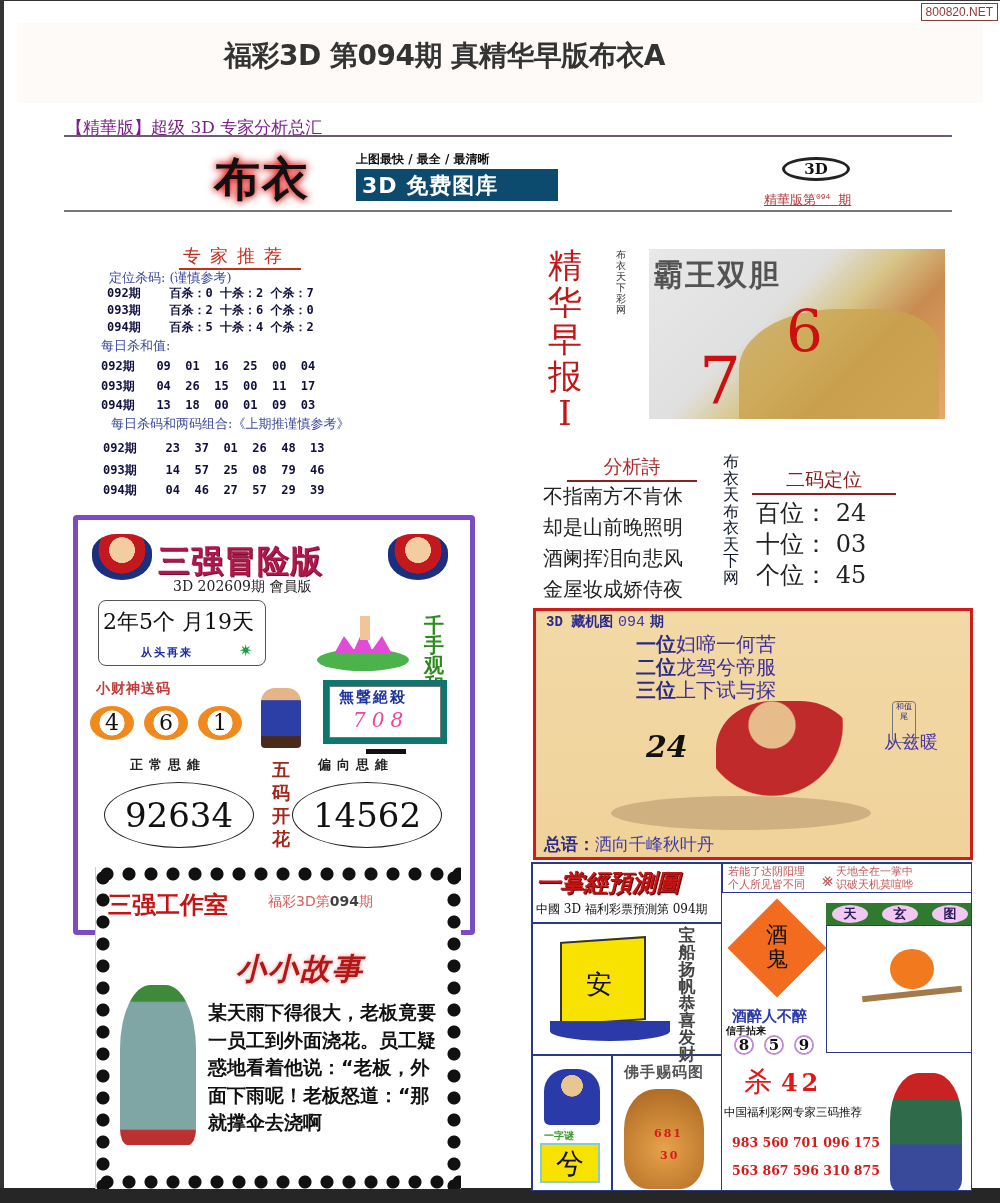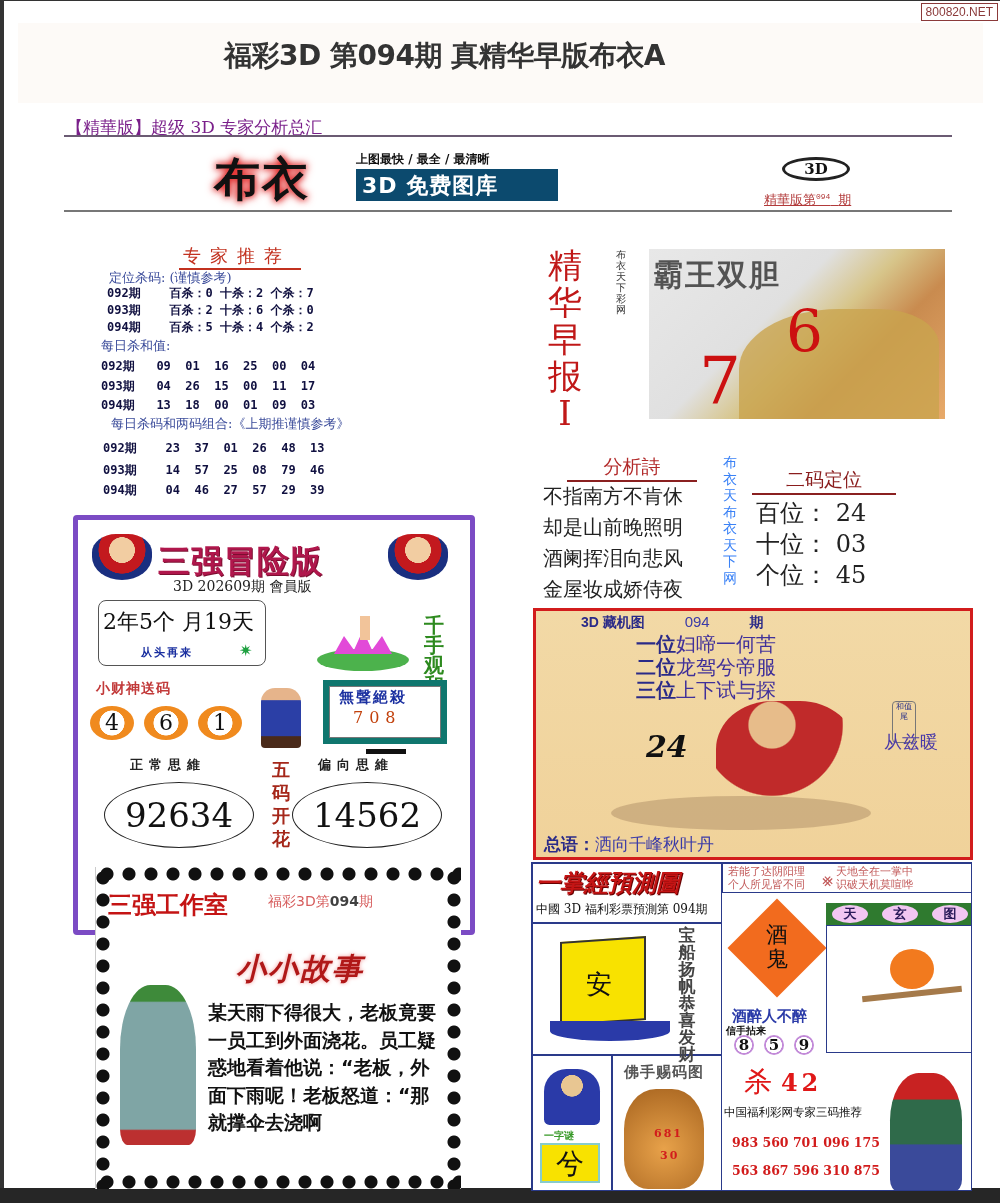--- a/index.html
+++ b/index.html
@@ -30,51 +30,51 @@
   .jh-vert { position: absolute; left: 540px; top: 246px; width: 42px; font-family: "DejaVu Serif", serif; color: #c01818; font-size: 34px; line-height: 37px; text-align: center; }
   .jh-small { position: absolute; left: 612px; top: 248px; width: 14px; font-size: 10px; line-height: 11px; color: #333; font-family: "DejaVu Serif", serif; }
   .jh-img { position: absolute; left: 645px; top: 248px; width: 296px; height: 170px; background: linear-gradient(135deg, #e8e8e8 0%, #e0e0e0 40%, #d7c58a 55%, #c98b4f 70%, #e8aa6a 100%); overflow: hidden; }
   .jh-img .lbl { position: absolute; left: 4px; top: 6px; font-size: 30px; font-weight: bold; color: #3a3a3a; letter-spacing: 2px; opacity: .85; }
   .jh-img .hill { position: absolute; left: 90px; top: 60px; width: 200px; height: 120px; background: #c9a44d; border-radius: 50% 30% 0 0; opacity: .8; }
   .big7 { position: absolute; left: 695px; top: 342px; font-family: "DejaVu Serif", serif; font-size: 66px; color: #cc1010; }
   .big6 { position: absolute; left: 782px; top: 296px; font-family: "DejaVu Serif", serif; font-size: 58px; color: #cc1010; }
 
   .poem-title { position: absolute; left: 563px; top: 453px; width: 130px; text-align: center; font-family: "DejaVu Serif", serif; font-size: 19px; color: #b22a2a; border-bottom: 2px solid #8a2020; }
   .poem { position: absolute; left: 539px; top: 480px; font-family: "DejaVu Serif", serif; font-size: 20px; line-height: 31px; color: #222; }
-  .poem-vert { position: absolute; left: 719px; top: 453px; width: 16px; font-family: "DejaVu Serif", serif; font-size: 14px; line-height: 16.5px; color: #3b82f6; }
+  .poem-vert { position: absolute; left: 719px; top: 453px; width: 16px; font-family: "DejaVu Serif", serif; font-size: 16px; line-height: 16.5px; color: #0f172a; }
   .erma-title { position: absolute; left: 748px; top: 466px; width: 144px; text-align: center; font-family: "DejaVu Serif", serif; font-size: 19px; color: #8a1d1d; border-bottom: 2px solid #8a2020; }
   .erma { position: absolute; left: 752px; top: 497px; font-family: "DejaVu Serif", serif; font-size: 24px; line-height: 31px; color: #222; white-space: pre; }
 
   
   .sq { position: absolute; left: 69px; top: 514px; width: 402px; height: 420px; border: 5px solid #7b4bc4; border-radius: 4px; background: #fff; }
   .sq-title { position: absolute; left: 80px; top: 20px; font-size: 32px; font-weight: bold; color: #b0174c; letter-spacing: 1px; text-shadow: 1px 1px 0 #7b0f30; }
   .sq-sub { position: absolute; left: 95px; top: 58px; font-size: 14px; color: #222; font-family: "DejaVu Serif", serif; }
   .face { position: absolute; width: 60px; height: 46px; border-radius: 40% 40% 50% 50%; background: radial-gradient(circle at 50% 35%, #f2cda2 0 30%, #c3191e 31% 55%, #1a2f80 56%); }
   .date-box { position: absolute; left: 20px; top: 80px; width: 168px; height: 66px; border: 1px solid #555; border-radius: 8px; }
   .date-box .d { position: absolute; left: 4px; top: 6px; font-family: "DejaVu Serif", serif; font-size: 22px; color: #111; white-space: nowrap; }
   .date-box .s { position: absolute; left: 42px; top: 44px; font-size: 11px; font-weight: bold; color: #1a2fa0; letter-spacing: 2px; }
   .date-box .star { position: absolute; left: 140px; top: 40px; color: #1ea040; font-size: 16px; }
   .lotus { position: absolute; left: 236px; top: 96px; width: 98px; height: 56px; }
   .qshou { position: absolute; left: 342px; top: 95px; width: 28px; font-size: 20px; font-weight: bold; color: #2d8a1e; line-height: 20px; text-align: center; }
   .cs-label { position: absolute; left: 18px; top: 160px; font-size: 14px; color: #c23a3a; font-weight: bold; letter-spacing: 1px; }
   .ball { position: absolute; top: 186px; width: 44px; height: 34px; border-radius: 50%; background: radial-gradient(circle, #fff 0 44%, #f08a1e 46%); text-align: center; line-height: 34px; font-family: "DejaVu Serif", serif; font-size: 22px; color: #111; }
   .warrior { position: absolute; left: 183px; top: 168px; width: 40px; height: 60px; background: linear-gradient(#e6b48b 0 20%, #2b3fa6 21% 80%, #4a2a1a 81%); border-radius: 14px 14px 4px 4px; }
   .tv { position: absolute; left: 245px; top: 160px; width: 124px; height: 64px; border: 6px solid #0f766e; background: #fff; box-shadow: inset 0 0 0 1px #777; }
   .tv-base { position: absolute; left: 288px; top: 224px; width: 40px; height: 10px; border-bottom: 5px solid #111; }
   .tv .t1 { position: absolute; left: 10px; top: 2px; font-size: 15px; color: #1a2fa0; font-weight: bold; letter-spacing: 2px; }
-  .tv .t2 { position: absolute; left: 24px; top: 22px; font-family: "DejaVu Serif", serif; font-size: 16px; color: #c2410c; letter-spacing: 6px; }
+  .tv .t2 { position: absolute; left: 24px; top: 22px; font-family: "DejaVu Serif", serif; font-size: 20px; color: #ec4899; letter-spacing: 6px; font-style: italic; }
   .think-l { position: absolute; left: 52px; top: 236px; font-size: 13px; font-weight: bold; letter-spacing: 6px; color: #222; }
   .think-r { position: absolute; left: 240px; top: 236px; font-size: 13px; font-weight: bold; letter-spacing: 6px; color: #222; }
   .oval { position: absolute; top: 262px; width: 150px; height: 66px; border: 1.5px solid #222; border-radius: 50%; text-align: center; line-height: 64px; font-family: "DejaVu Serif", serif; font-size: 34px; color: #111; }
   .wuma { position: absolute; left: 193px; top: 238px; width: 20px; font-size: 18px; font-weight: bold; color: #a5271a; line-height: 23px; text-align: center; }
 
   
   .zj { position: absolute; left: 529px; top: 607px; width: 440px; height: 252px; border: 3px solid #d21c1c; background: linear-gradient(#f2d9a6, #f0d29a); overflow: hidden; }
   .zj .hd { position: absolute; left: 10px; top: 2px; font-size: 14px; font-weight: bold; color: #2a2a88; }
-  .zj .hd span { font-family: Liberation Sans, sans-serif; font-weight: normal; font-size: 15px; color: #3a3aa8; margin-left: 35px; }
+  .zj .hd span { font-family: Liberation Mono, monospace; font-weight: normal; font-size: 15px; color: #3a3aa8; }
   .zj .lines { position: absolute; left: 100px; top: 22px; font-size: 20px; line-height: 23px; color: #40309a; font-family: "DejaVu Serif", serif; }
   .zj .lines b { font-family: "DejaVu Sans", sans-serif; color: #2a2a88; }
   .zj .sage { position: absolute; left: 180px; top: 90px; width: 140px; height: 120px; border-radius: 40% 40% 20% 20%; background: radial-gradient(circle at 40% 20%, #e7bc8a 0 18%, #c02a2a 19% 55%, transparent 56%); }
   .zj .rock { position: absolute; left: 75px; top: 185px; width: 260px; height: 34px; border-radius: 50%; background: #c7a77a; opacity: .8; }
   .zj .hand { position: absolute; left: 110px; top: 118px; font-family: "DejaVu Serif", serif; font-size: 30px; font-style: italic; font-weight: bold; color: #111; }
   .zj .tag { position: absolute; left: 356px; top: 90px; width: 24px; height: 42px; border: 1px solid #777; border-radius: 4px; font-size: 8px; color: #222a88; text-align: center; line-height: 10px; }
   .zj .side { position: absolute; left: 348px; top: 120px; font-size: 18px; color: #4a3aa8; font-family: "DejaVu Serif", serif; line-height: 22px; }
   .zj .foot { position: absolute; left: 8px; top: 222px; font-size: 17px; color: #3a3aa8; font-family: "DejaVu Serif", serif; }
   .zj .foot b { font-family: "DejaVu Sans", sans-serif; color: #2a2a88; }
 

